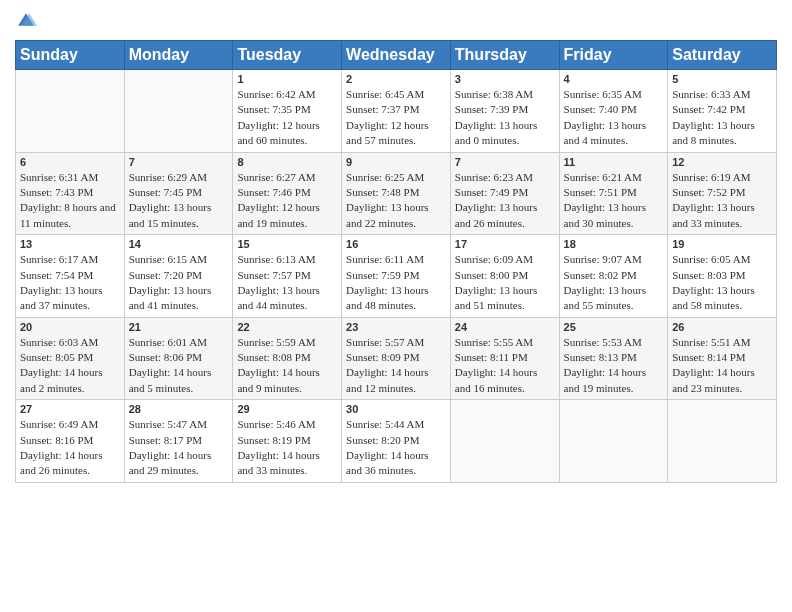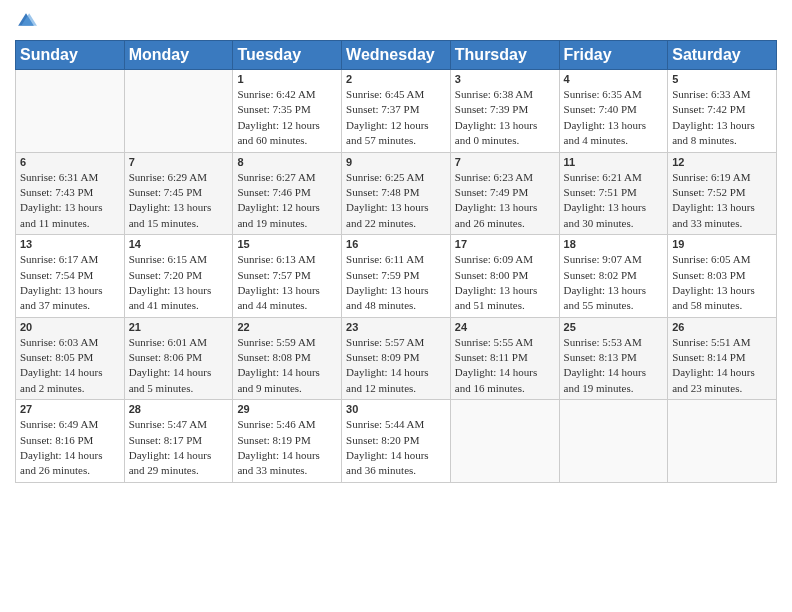--- a/index.html
+++ b/index.html
@@ -182,21 +182,21 @@
               <div>Daylight: 13 hours and 8 minutes.</div>
             </div>
           </td>
         </tr>
         <tr class="row-even">
           <td>
             <div class="day-number">6</div>
             <div class="day-info">
               <div>Sunrise: 6:31 AM</div>
               <div>Sunset: 7:43 PM</div>
-              <div>Daylight: 13 hours and 11 minutes.</div>
+              <div>Daylight: 8 hours and 11 minutes.</div>
             </div>
           </td>
           <td>
             <div class="day-number">7</div>
             <div class="day-info">
               <div>Sunrise: 6:29 AM</div>
               <div>Sunset: 7:45 PM</div>
               <div>Daylight: 13 hours and 15 minutes.</div>
             </div>
           </td>

